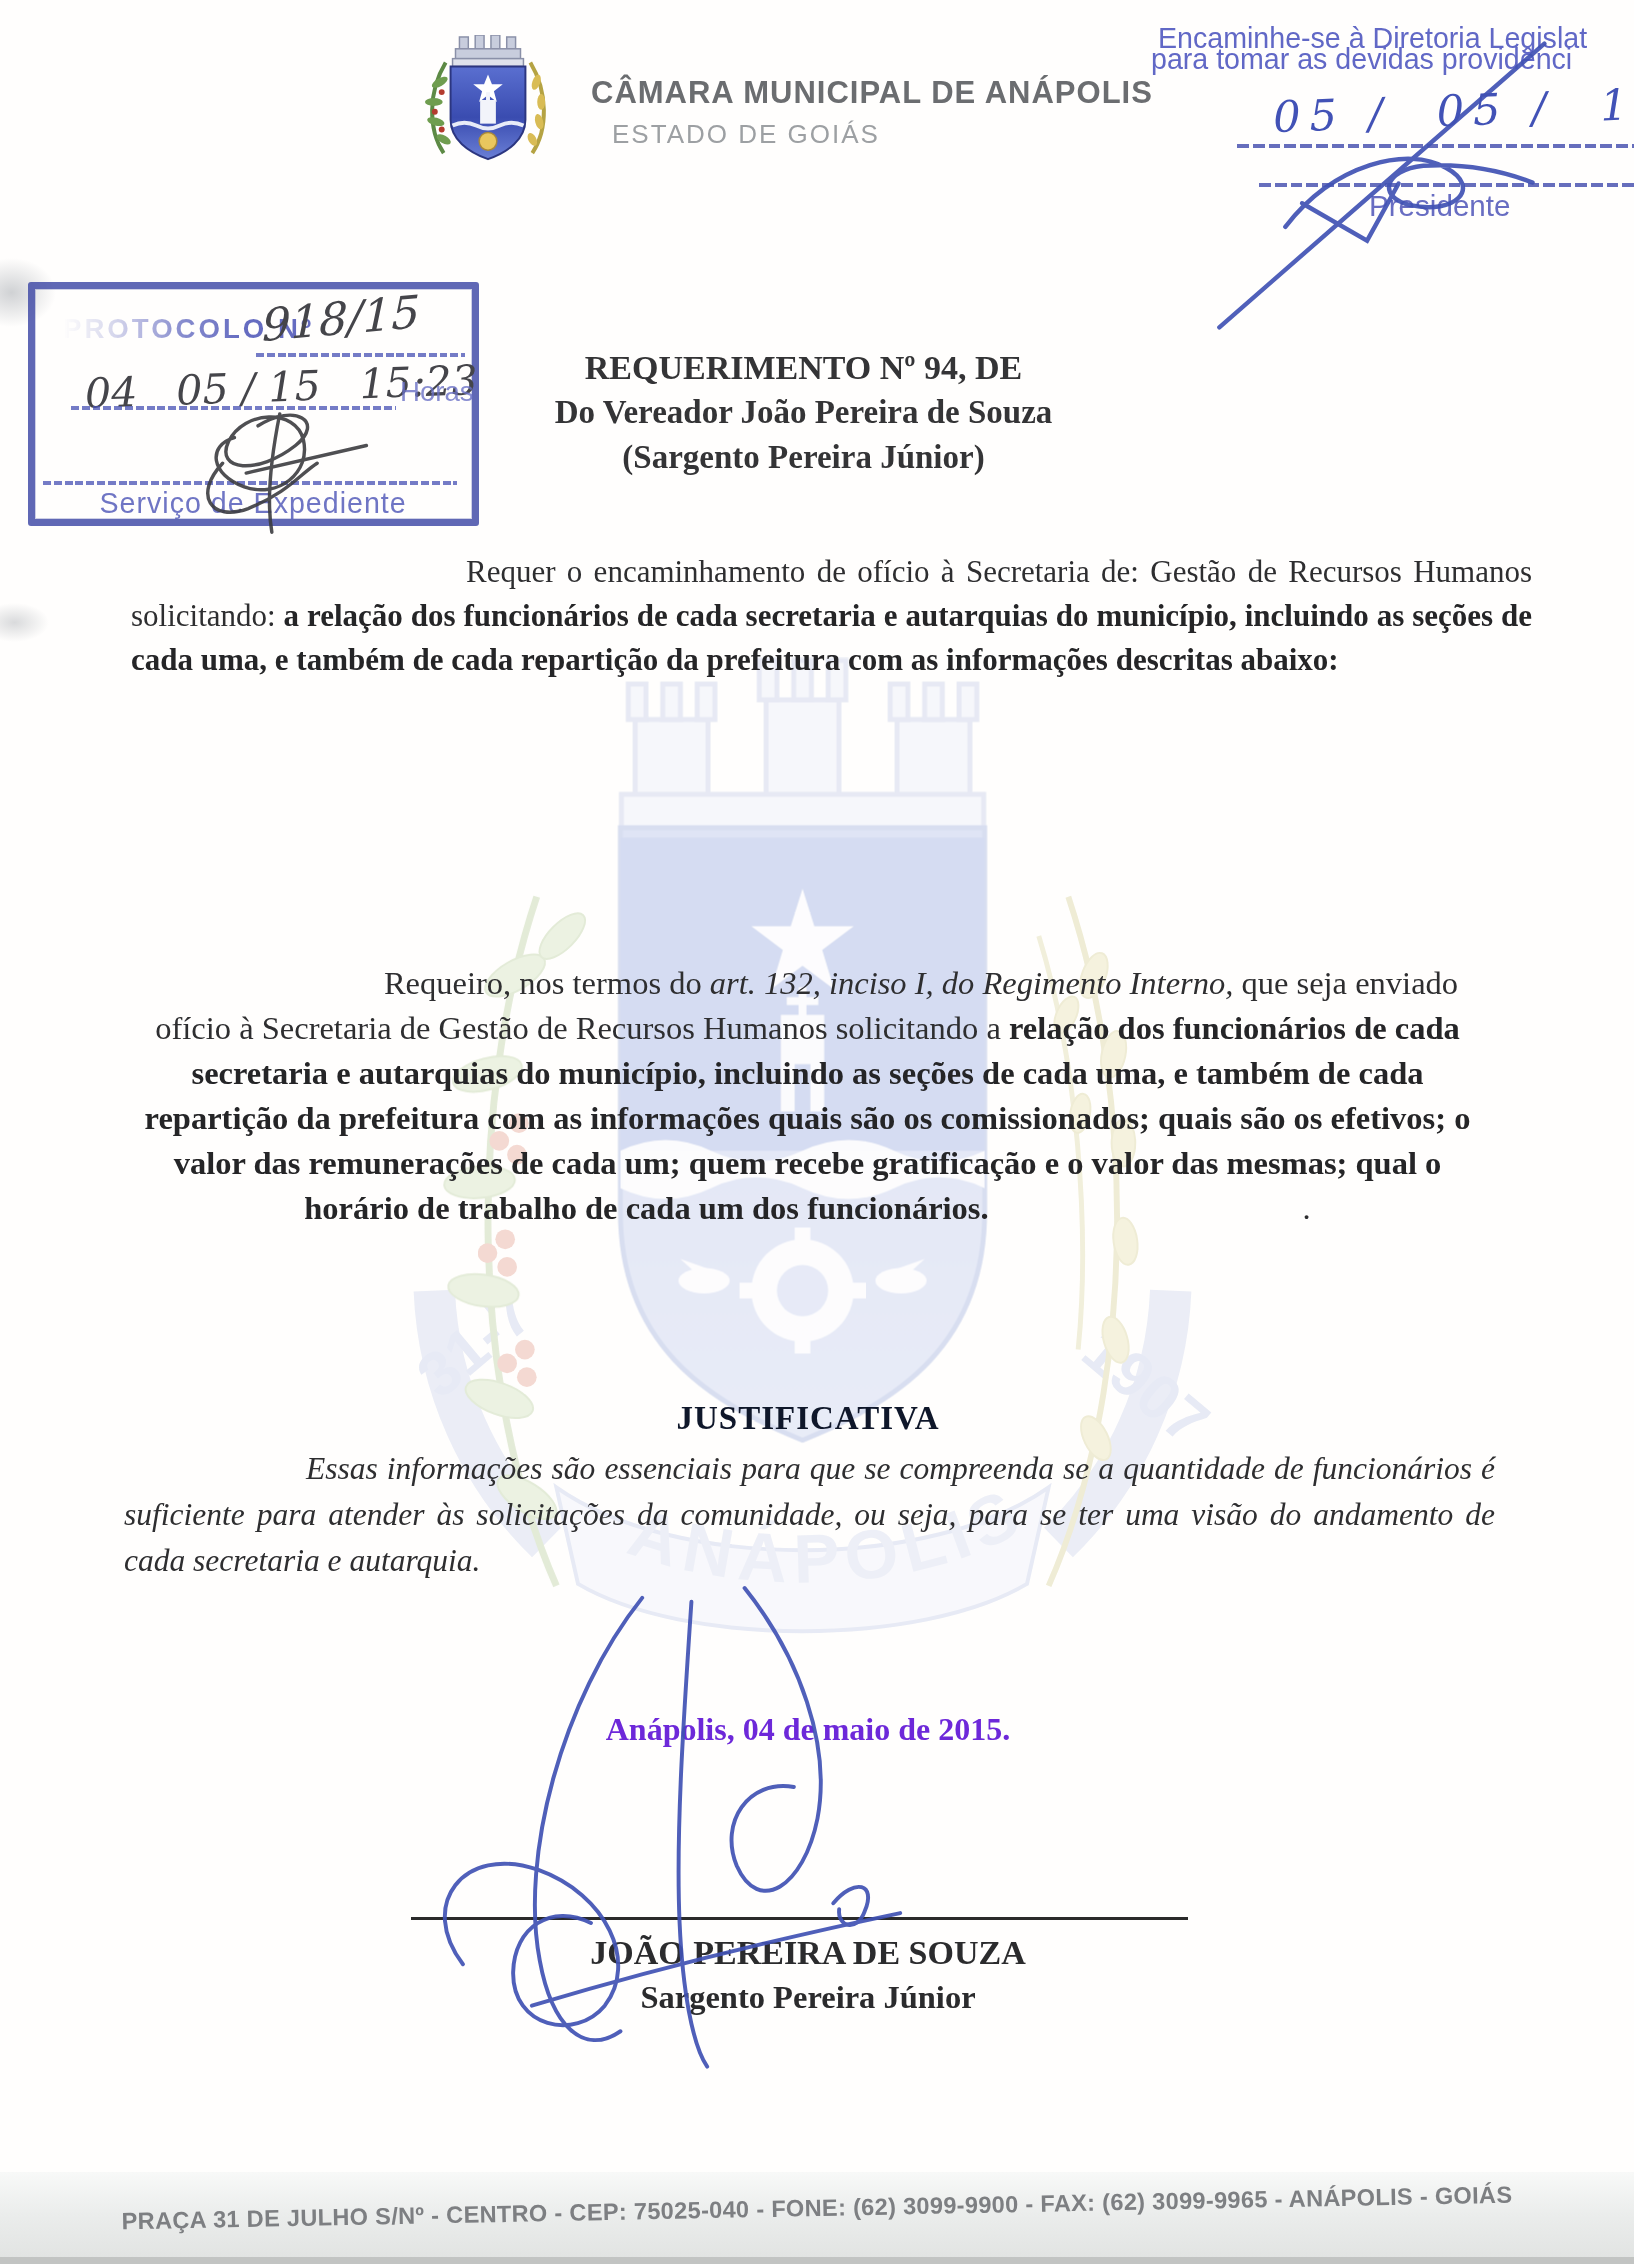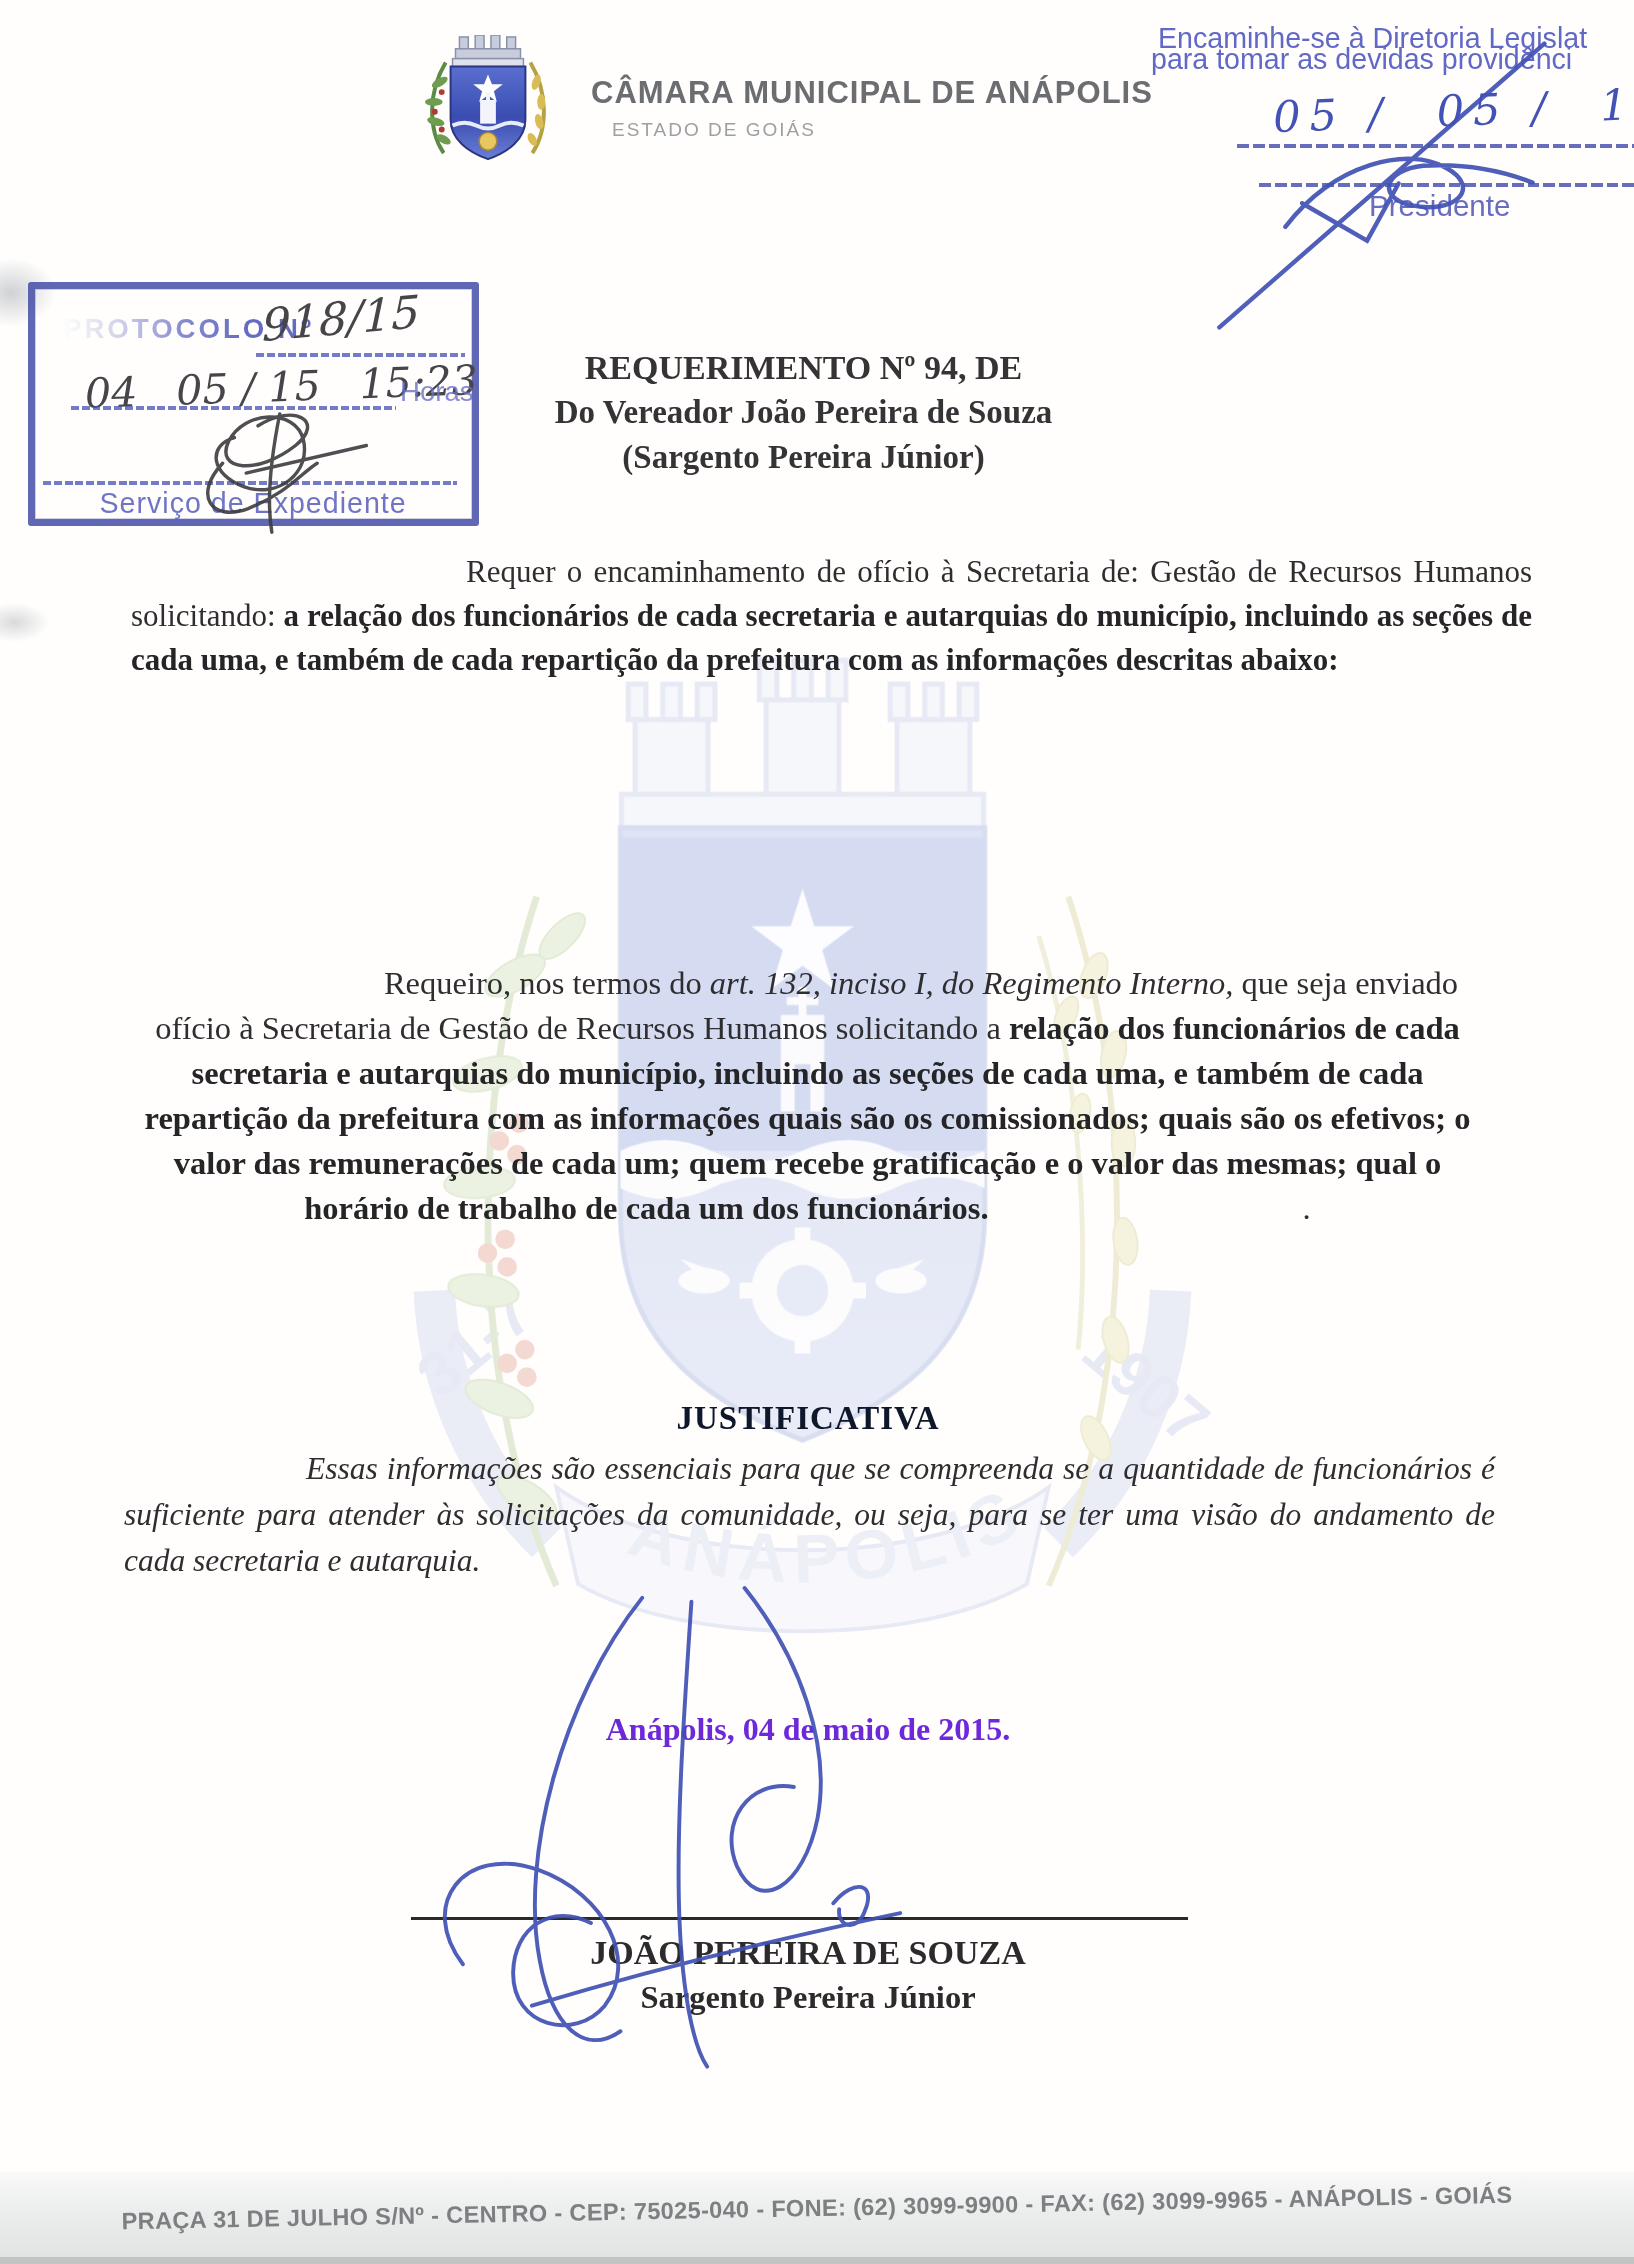--- a/index.html
+++ b/index.html
@@ -11,21 +11,21 @@
     overflow:hidden;
     font-family:"Liberation Serif",serif;
     color:#2e2e30;
   }
   .abs{position:absolute;}
 
   
   .org-name{left:591px;top:75px;font-family:"Liberation Sans",sans-serif;font-weight:bold;
     font-size:31px;color:#6b6d70;letter-spacing:1px;white-space:nowrap;}
   .org-sub{left:612px;top:119px;font-family:"Liberation Sans",sans-serif;
-    font-size:19px;color:#9da0a3;letter-spacing:2px;white-space:nowrap;}
+    font-size:26px;color:#9da0a3;letter-spacing:2px;white-space:nowrap;}
 
   
   .fwd-line{font-family:"Liberation Sans",sans-serif;font-size:28.6px;color:#6168c6;white-space:nowrap;}
   .fwd1{left:1158px;top:22px;}
   .fwd2{left:1151px;top:43px;}
   .hand{font-family:"DejaVu Serif",serif;font-style:italic;white-space:pre;}
   .fwd-date{left:1273px;top:85px;font-size:43px;color:#4252b6;letter-spacing:8.9px;transform:rotate(-2deg);}
   .dotline{height:3.9px;background-image:repeating-linear-gradient(90deg,rgba(64,74,172,.8) 0 11.8px,transparent 11.8px 15.8px);}
   .dl1{left:1237px;top:144px;width:397px;}
   .dl2{left:1259px;top:183px;width:375px;}

